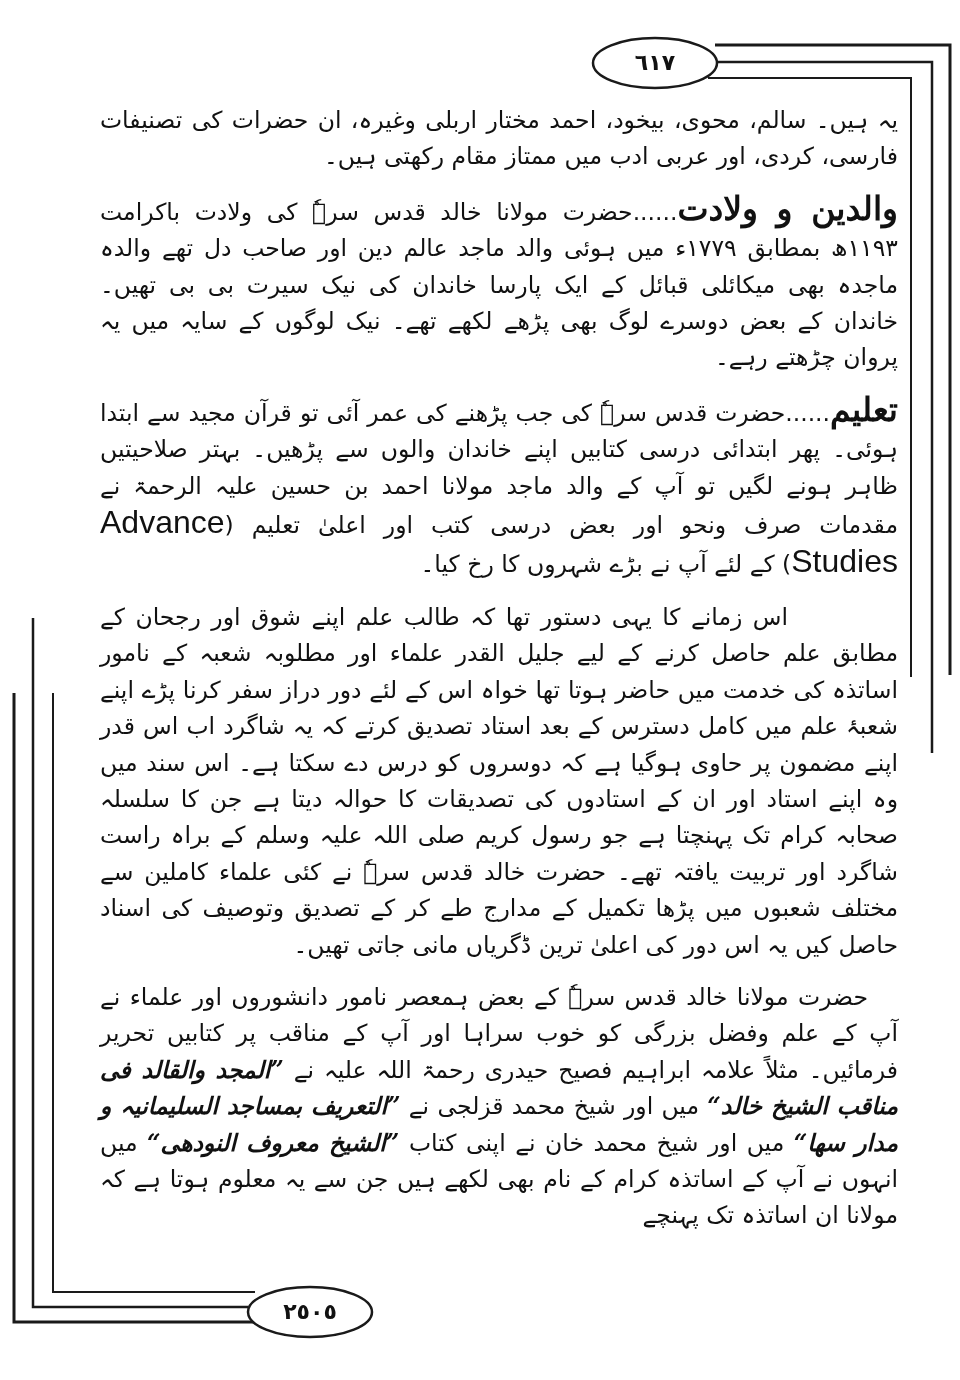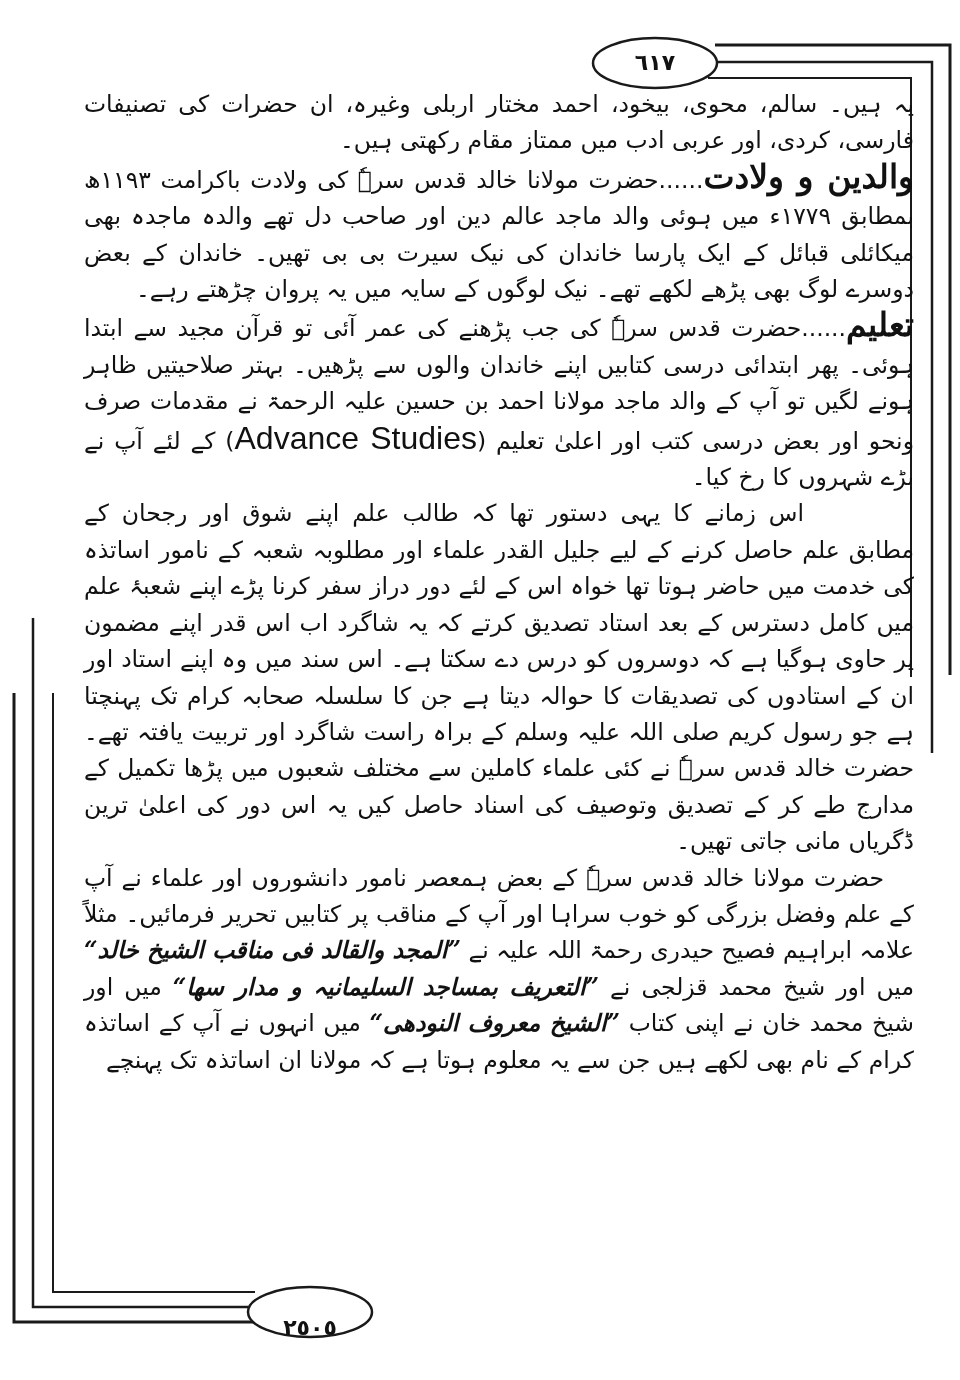--- a/index.html
+++ b/index.html
@@ -8,28 +8,28 @@
       background: #ffffff; color: #111111; overflow: hidden;
       font-family: "DejaVu Sans", sans-serif;
     }
     #frame { position: absolute; left: 0; top: 0; width: 960px; height: 1380px; pointer-events: none; }
     .page-num {
       position: absolute; width: 124px; height: 44px; text-align: center;
       font-family: "DejaVu Sans", sans-serif; font-weight: bold; font-size: 22px; line-height: 50px;
       color: #111;
     }
     #top-num { left: 593px; top: 38px; }
-    #bottom-num { left: 248px; top: 1287px; margin-top: 16px; }
+    #bottom-num { left: 248px; top: 1287px; }
     .body-text {
       position: absolute; left: 84px; top: 86px; width: 830px;
       direction: rtl; text-align: justify; text-align-last: right;
       font-family: "DejaVu Sans", sans-serif; font-size: 23.5px; line-height: 36.4px;
       color: #111;
     }
-    .body-text p { margin: 0; }
+    .body-text p { margin: 16px; }
     .heading { font-family: "DejaVu Serif", serif; font-weight: bold; font-size: 33px; }
     .indent { text-indent: 110px; }
     .indent-small { text-indent: 30px; }
     .latin { font-family: "Liberation Sans", sans-serif; font-size: 32px; direction: ltr; unicode-bidi: embed; }
     .arabic-bold { font-family: "DejaVu Serif", serif; font-weight: bold; font-style: italic; }
   </style>
 </head>
 <body>
 
 <svg id="frame" viewBox="0 0 960 1380" xmlns="http://www.w3.org/2000/svg">

